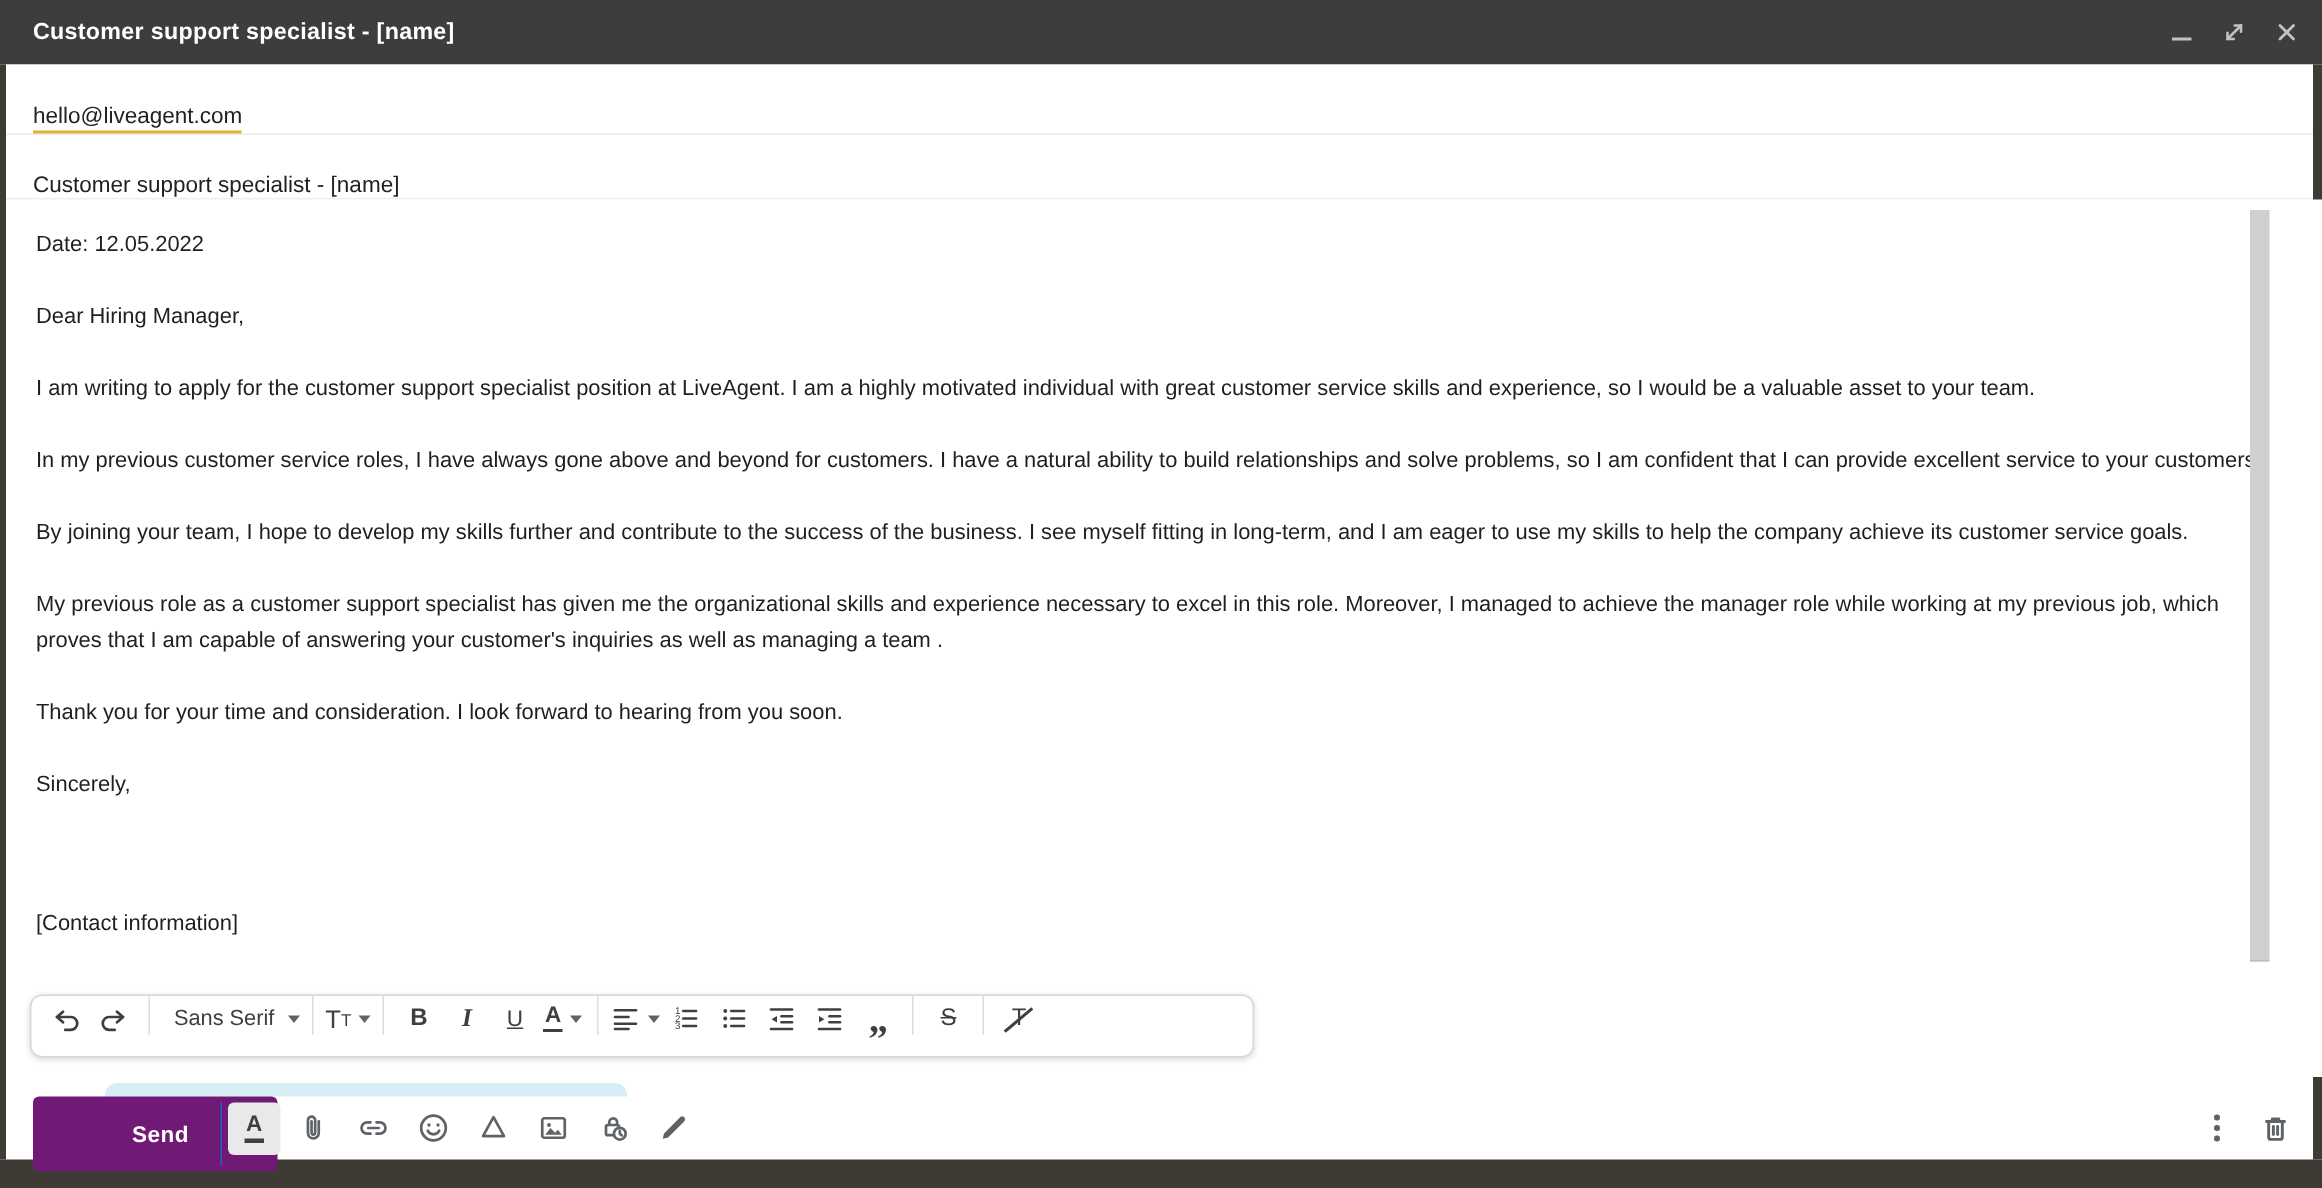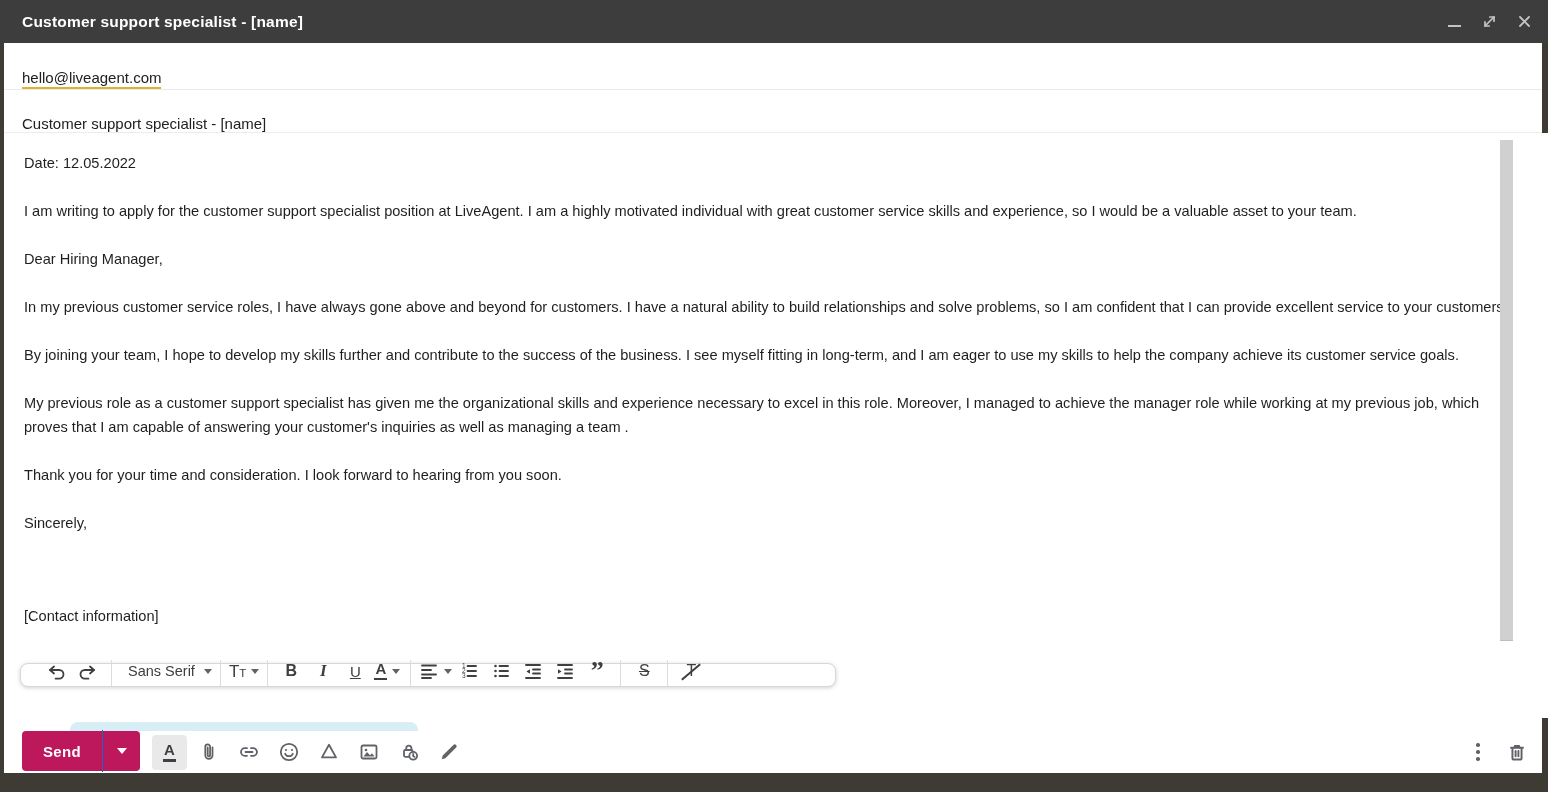--- a/index.html
+++ b/index.html
@@ -23,23 +23,23 @@
   .subject{font-size:15px;color:#202124;}
 
   
   .body-area{position:absolute;left:20px;top:133px;width:1538px;height:585px;box-sizing:border-box;
              padding:18px 36px 0 4px;overflow:hidden;background:#fff;}
   .body-area p{margin:0 0 24px 0;font-size:14.6px;line-height:24px;color:#1f1f1f;}
   .body-area p.last{padding-top:45px;}
   .scrollbar{position:absolute;left:1500px;top:140px;width:13px;height:500px;background:#d0d0d0;border-bottom:1px solid #bdbdbd;}
 
   
-  .fmt-bar{position:absolute;left:20px;top:663px;width:816px;height:24px;background:#fff;border:1px solid #d8d8d8;
-           border-radius:8px;box-shadow:0 1px 4px rgba(0,0,0,.18);display:flex;align-items:flex-end;
-           padding:0 20px;box-sizing:border-box;gap:2px;z-index:6;}
+  .fmt-bar{position:absolute;left:20px;top:663px;width:816px;height:42px;background:#fff;border:1px solid #d8d8d8;
+           border-radius:8px;box-shadow:0 1px 4px rgba(0,0,0,.18);display:flex;align-items:flex-start;
+           padding:0 8px;box-sizing:border-box;gap:2px;z-index:6;}
   .fbtn{height:30px;min-width:30px;display:flex;align-items:center;justify-content:center;color:#3c4043;cursor:pointer;border-radius:3px;}
   .fsep{width:1px;height:26px;background:#dadce0;margin:0 6px;flex:none;}
   .caret{width:0;height:0;border-left:4px solid transparent;border-right:4px solid transparent;border-top:5px solid #5f6368;margin-left:5px;}
   .font-name{font-size:14.5px;color:#3c4043;padding:0 4px 0 8px;}
   .glyph-b{font-size:16px;font-weight:700;}
   .glyph-i{font-family:"Liberation Serif",serif;font-style:italic;font-weight:600;font-size:17px;}
   .glyph-u{font-size:15px;font-weight:500;text-decoration:underline;}
   .glyph-a{font-size:15px;font-weight:600;line-height:14px;display:flex;flex-direction:column;align-items:center;}
   .glyph-a .bar{width:13px;height:2.5px;background:#3c4043;margin-top:2px;}
   .glyph-s{font-size:16px;font-weight:500;text-decoration:line-through;}
@@ -48,22 +48,22 @@
   .tt-small{font-size:11.5px;line-height:13px;}
   .glyph-quote{font-family:"Liberation Serif",serif;font-size:26px;font-weight:700;line-height:10px;margin-top:14px;}
   .glyph-clear{position:relative;font-size:16px;font-weight:500;width:20px;text-align:center;}
   .glyph-clear::after{content:"";position:absolute;left:-2px;top:9px;width:24px;height:2px;background:#3c4043;transform:rotate(-40deg);}
   svg.fic{stroke:#3c4043;fill:none;stroke-width:1.8;stroke-linecap:round;stroke-linejoin:round;}
 
   
   .sliver{position:absolute;left:70px;top:722px;width:348px;height:9px;background:#d7eef6;border-radius:8px 8px 0 0;z-index:4;}
 
   
-  .send-btn{position:absolute;left:22px;top:731px;width:118px;height:40px;background:#be185d;border-radius:4px;
-            display:flex;align-items:center;z-index:10;cursor:pointer;}
+  .send-btn{position:absolute;left:22px;top:731px;width:118px;height:50px;background:#701a75;border-radius:4px;
+            display:flex;align-items:center;z-index:10;cursor:pointer;padding-left:45px;}
   .send-main{width:80px;text-align:center;color:#fff;font-size:15px;font-weight:bold;letter-spacing:.3px;}
   .send-div{width:1px;height:42px;background:#1765cc;}
   .send-arrow{flex:1;display:flex;align-items:center;justify-content:center;}
   .send-arrow .caret{border-top-color:#ffffff;border-left-width:5px;border-right-width:5px;border-top-width:6px;margin:0;}
   .fmt-toggle{position:absolute;left:152px;top:735px;width:35px;height:35px;background:#e9e9e9;border-radius:4px;
               display:flex;align-items:center;justify-content:center;z-index:10;cursor:pointer;}
   .fmt-toggle .glyph-a{color:#3c4043;}
   .action-icons{position:absolute;left:189px;top:731px;height:42px;display:flex;align-items:center;z-index:10;}
   .abtn{width:40px;height:40px;display:flex;align-items:center;justify-content:center;cursor:pointer;}
   svg.aic{stroke:#5f6368;fill:none;stroke-width:1.8;stroke-linecap:round;stroke-linejoin:round;}
@@ -110,22 +110,22 @@
   <div class="field-row row-to">
     <span class="recipient">hello@liveagent.com</span>
   </div>
 
   <div class="field-row row-subject">
     <span class="subject">Customer support specialist - [name]</span>
   </div>
 
   <div class="body-area">
       <p>Date: 12.05.2022</p>
+      <p>Dear Hiring Manager,</p>
       <p>I am writing to apply for the customer support specialist position at LiveAgent. I am a highly motivated individual with great customer service skills and experience, so I would be a valuable asset to your team.</p>
-      <p>Dear Hiring Manager,</p>
       <p>In my previous customer service roles, I have always gone above and beyond for customers. I have a natural ability to build relationships and solve problems, so I am confident that I can provide excellent service to your customers.</p>
       <p>By joining your team, I hope to develop my skills further and contribute to the success of the business. I see myself fitting in long-term, and I am eager to use my skills to help the company achieve its customer service goals.</p>
       <p>My previous role as a customer support specialist has given me the organizational skills and experience necessary to excel in this role. Moreover, I managed to achieve the manager role while working at my previous job, which proves that I am capable of answering your customer's inquiries as well as managing a team .</p>
       <p>Thank you for your time and consideration. I look forward to hearing from you soon.</p>
       <p>Sincerely,</p>
       <p class="last">[Contact information]</p>
     </div>
   <div class="scrollbar"></div>
 
   <div class="sliver"></div>

